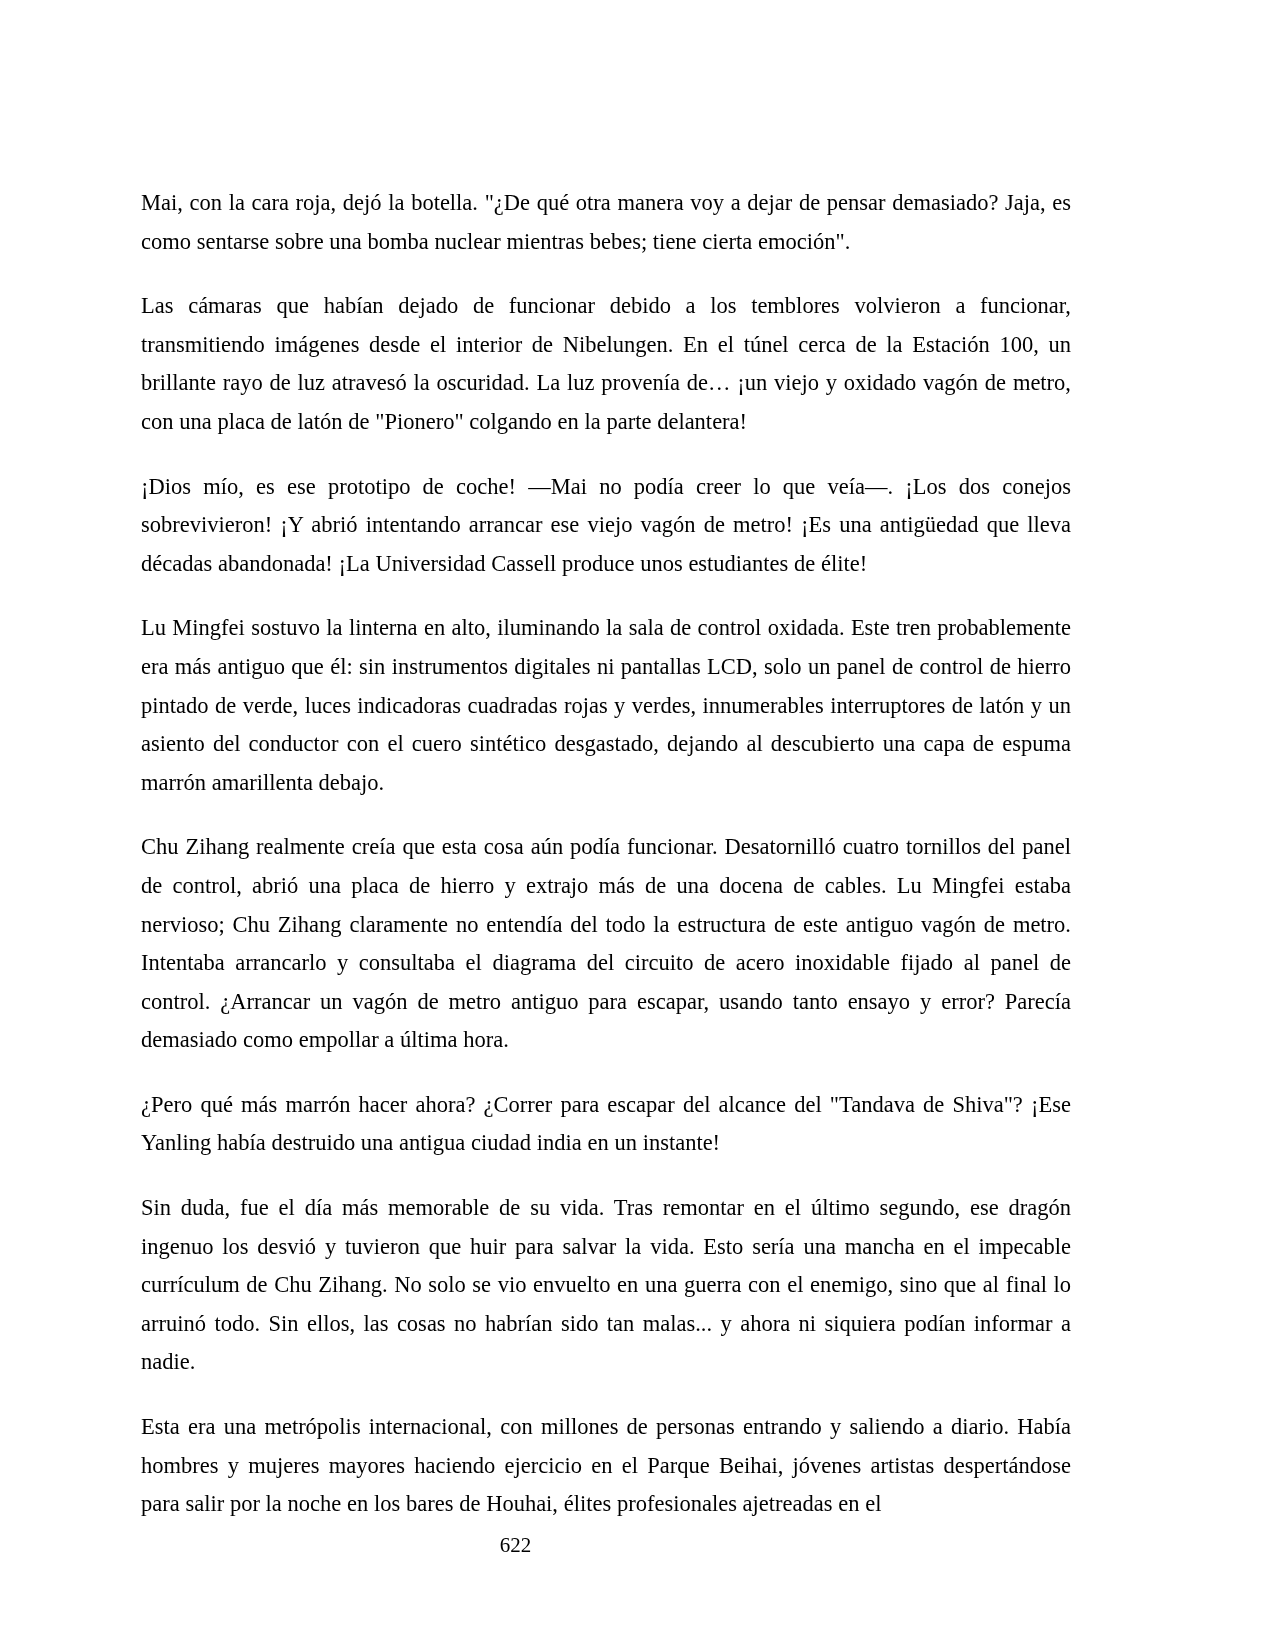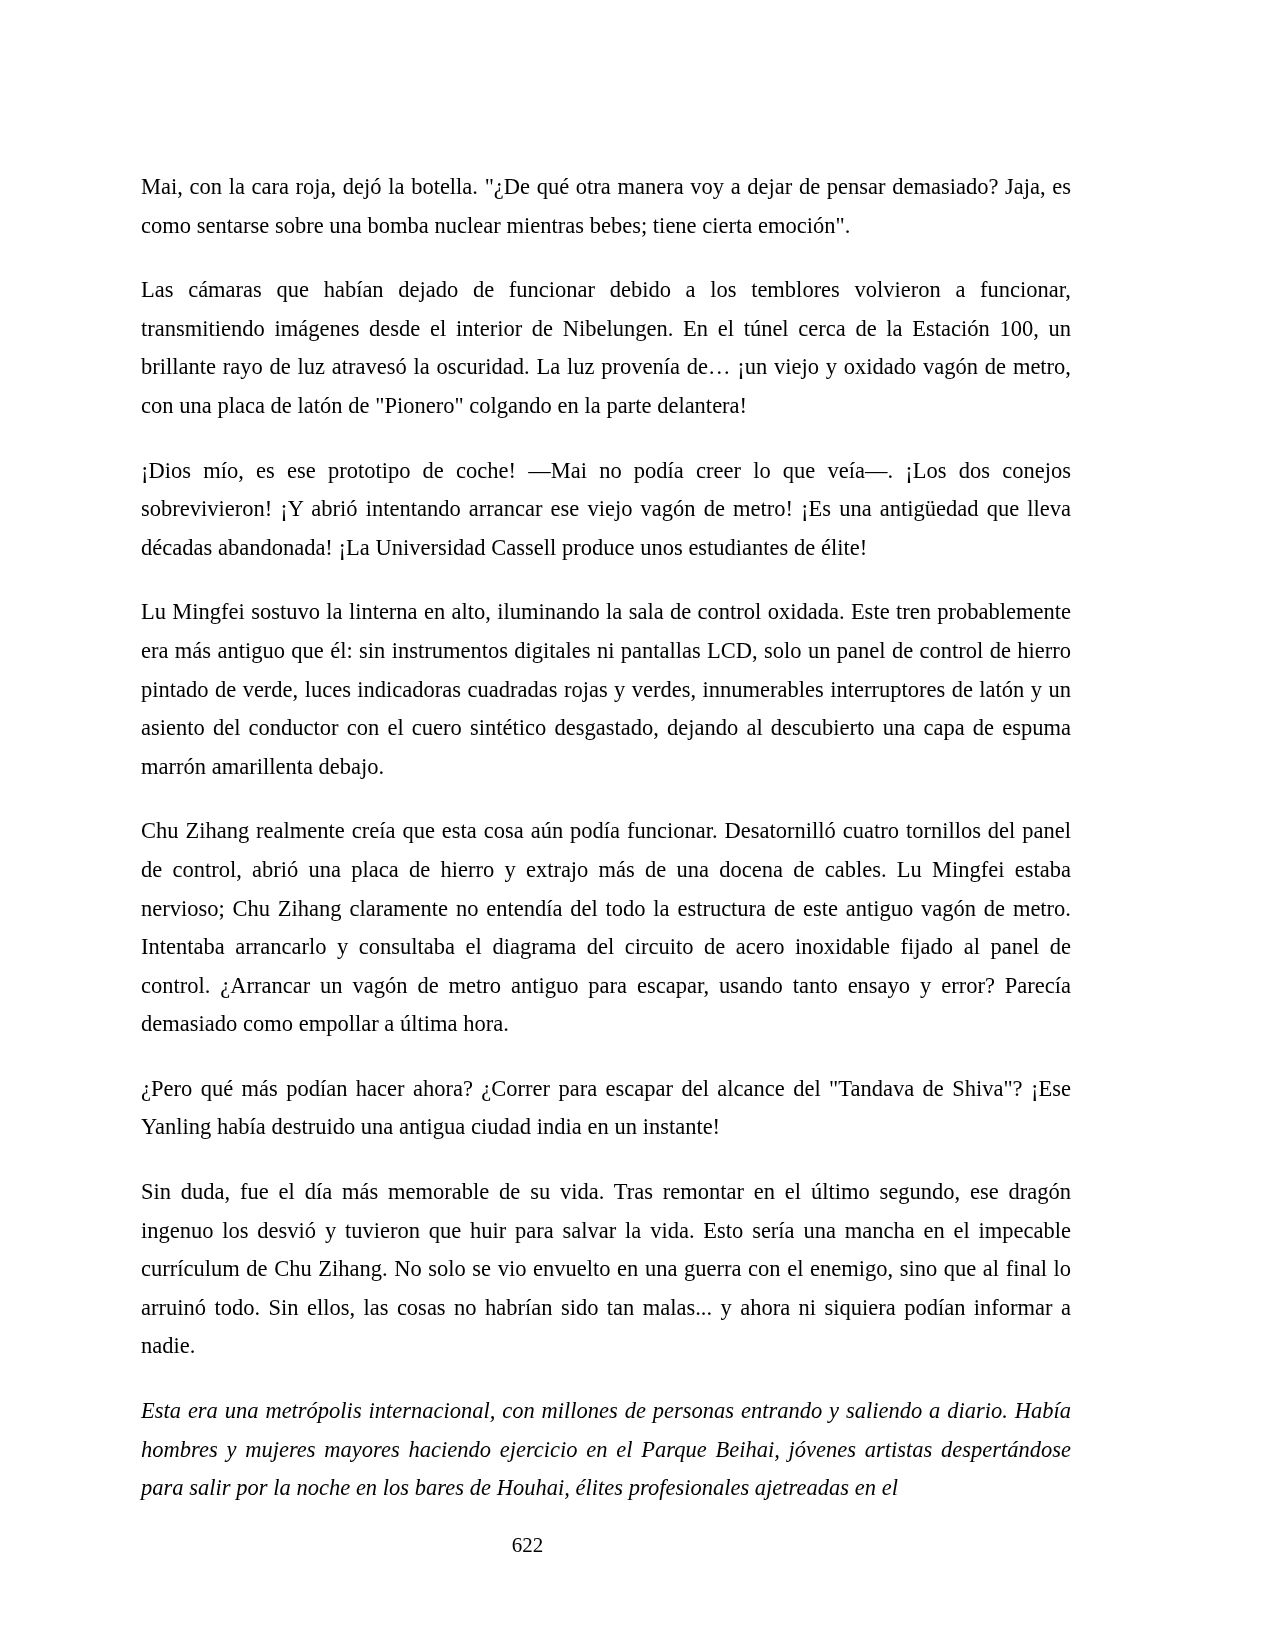--- a/index.html
+++ b/index.html
@@ -19,39 +19,38 @@
     position: absolute;
     top: 0;
     left: 0;
     width: 1275px;
     height: 1650px;
     background: #ffffff;
   }
   .content {
     position: absolute;
     left: 141px;
-    top: 168px;
+    top: 184px;
     width: 930px;
   }
   .para {
     font-size: 22.5px;
     line-height: 38.6px;
     text-align: justify;
     text-justify: inter-word;
     margin: 0 0 26px 0;
     hyphens: none;
     word-spacing: 0.1px;
   }
   .para:last-child {
     margin-bottom: 0;
-    font-style: italic;
   }
   .page-number {
     position: absolute;
-    left: 12px;
+    left: 0;
     top: 1532px;
     width: 1031px;
     text-align: center;
     font-size: 21px;
     line-height: 26px;
     font-family: "Liberation Serif", "DejaVu Serif", serif;
     color: #000000;
   }
 </style>
 </head>
@@ -65,21 +64,21 @@
 
 
     <p class="para">Las cámaras que habían dejado de funcionar debido a los temblores volvieron a funcionar, transmitiendo imágenes desde el interior de Nibelungen. En el túnel cerca de la Estación 100, un brillante rayo de luz atravesó la oscuridad. La luz provenía de… ¡un viejo y oxidado vagón de metro, con una placa de latón de "Pionero" colgando en la parte delantera!</p>
 
     <p class="para">¡Dios mío, es ese prototipo de coche! —Mai no podía creer lo que veía—. ¡Los dos conejos sobrevivieron! ¡Y abrió intentando arrancar ese viejo vagón de metro! ¡Es una antigüedad que lleva décadas abandonada! ¡La Universidad Cassell produce unos estudiantes de élite!</p>
 
     <p class="para">Lu Mingfei sostuvo la linterna en alto, iluminando la sala de control oxidada. Este tren probablemente era más antiguo que él: sin instrumentos digitales ni pantallas LCD, solo un panel de control de hierro pintado de verde, luces indicadoras cuadradas rojas y verdes, innumerables interruptores de latón y un asiento del conductor con el cuero sintético desgastado, dejando al descubierto una capa de espuma marrón amarillenta debajo.</p>
 
     <p class="para">Chu Zihang realmente creía que esta cosa aún podía funcionar. Desatornilló cuatro tornillos del panel de control, abrió una placa de hierro y extrajo más de una docena de cables. Lu Mingfei estaba nervioso; Chu Zihang claramente no entendía del todo la estructura de este antiguo vagón de metro. Intentaba arrancarlo y consultaba el diagrama del circuito de acero inoxidable fijado al panel de control. ¿Arrancar un vagón de metro antiguo para escapar, usando tanto ensayo y error? Parecía demasiado como empollar a última hora.</p>
 
-    <p class="para">¿Pero qué más podían hacer ahora? ¿Correr para escapar del alcance del "Tandava de Shiva"? ¡Ese Yanling había destruido una antigua ciudad india en un instante!</p>
+    <p class="para">¿Pero qué más marrón hacer ahora? ¿Correr para escapar del alcance del "Tandava de Shiva"? ¡Ese Yanling había destruido una antigua ciudad india en un instante!</p>
 
     <p class="para">Sin duda, fue el día más memorable de su vida. Tras remontar en el último segundo, ese dragón ingenuo los desvió y tuvieron que huir para salvar la vida. Esto sería una mancha en el impecable currículum de Chu Zihang. No solo se vio envuelto en una guerra con el enemigo, sino que al final lo arruinó todo. Sin ellos, las cosas no habrían sido tan malas... y ahora ni siquiera podían informar a nadie.</p>
 
     <p class="para">Esta era una metrópolis internacional, con millones de personas entrando y saliendo a diario. Había hombres y mujeres mayores haciendo ejercicio en el Parque Beihai, jóvenes artistas despertándose para salir por la noche en los bares de Houhai, élites profesionales ajetreadas en el</p>
 
   </div>
 
   <div class="page-number">622</div>
 
 </div>

